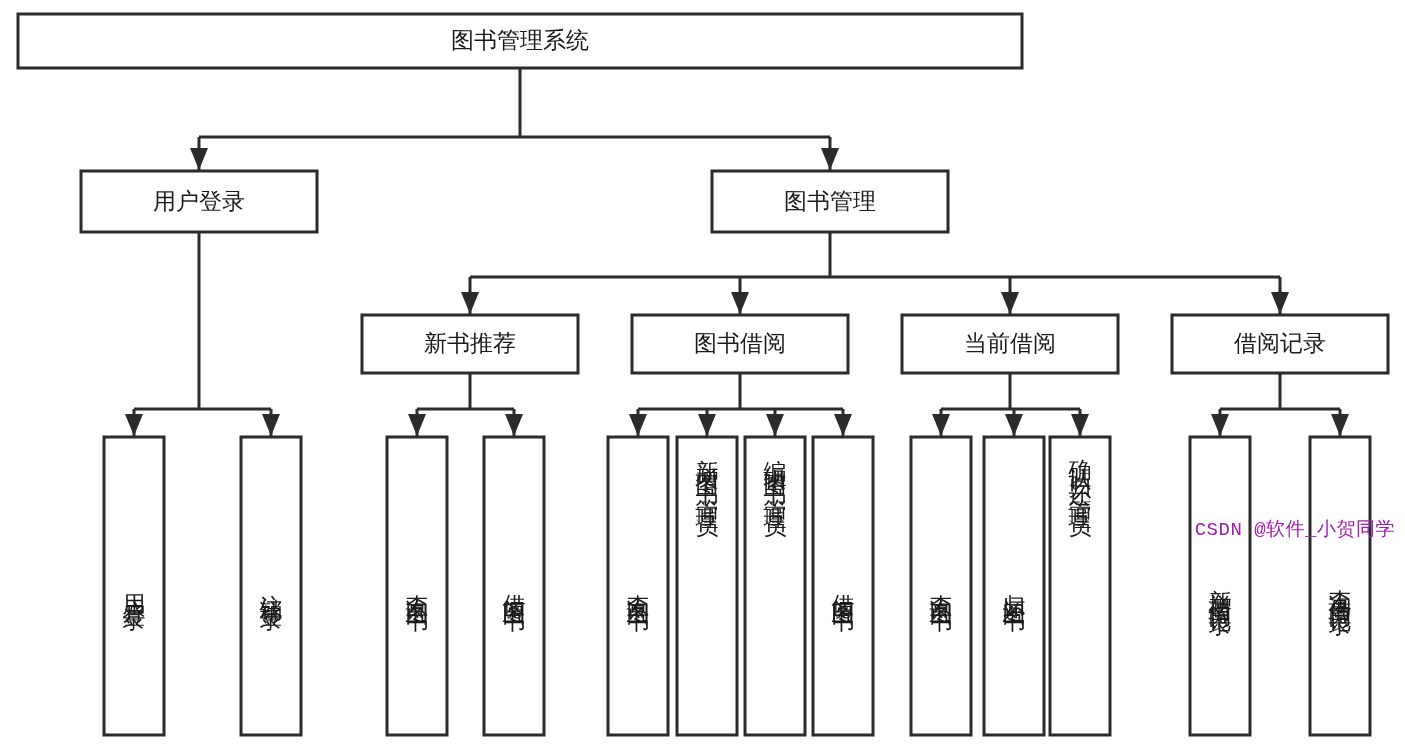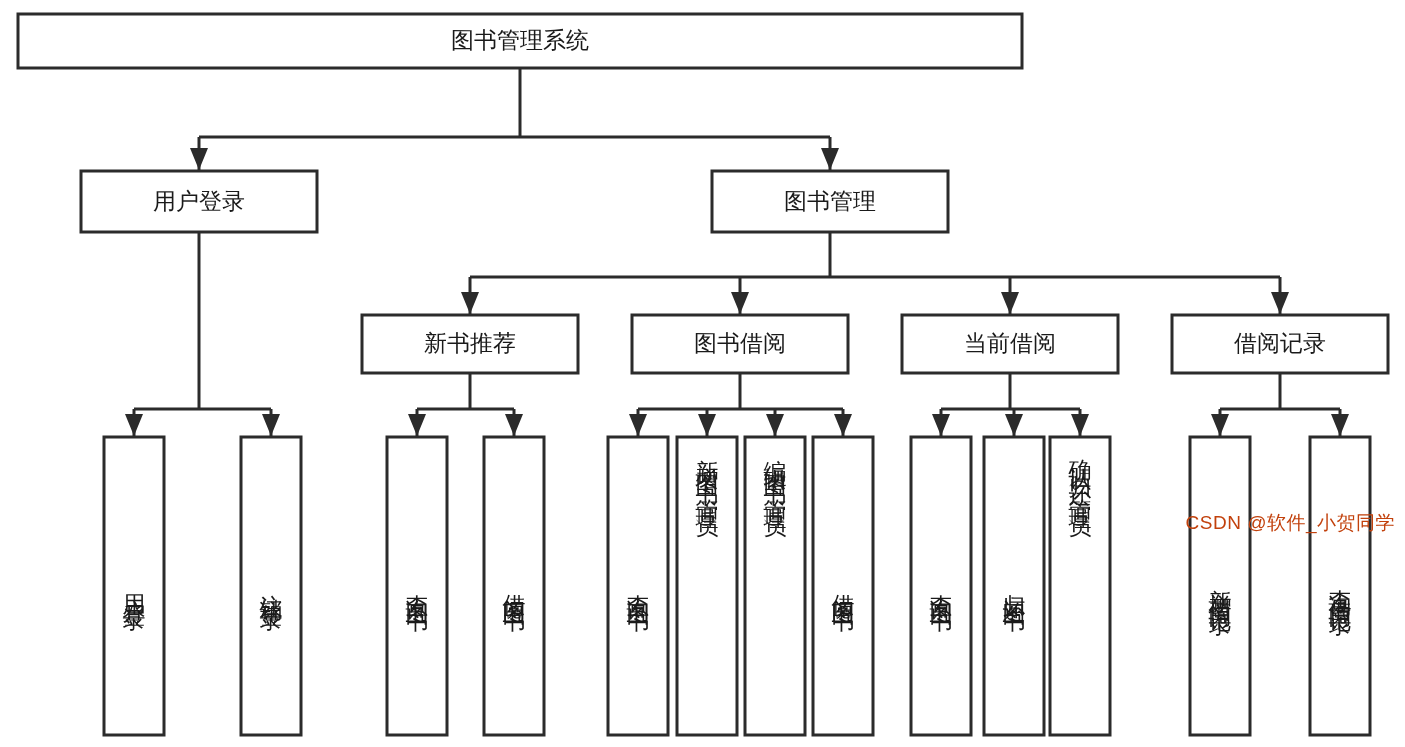--- a/index.html
+++ b/index.html
@@ -61,24 +61,24 @@
     font-family: "Liberation Sans", "DejaVu Sans", sans-serif;
     font-size: 23px;
     line-height: 1;
     letter-spacing: 5px;
     color: #1a1a1a;
     white-space: nowrap;
   }
   .watermark {
     position: absolute;
     right: 10px;
-    bottom: 12px;
-    font-family: Liberation Sans, sans-serif;
+    bottom: 6px;
+    font-family: Liberation Mono, monospace;
     font-size: 19px;
-    color: #c2410c;
+    color: #a21caf;
     letter-spacing: 0.5px;
     user-select: none;
     white-space: nowrap;
   }
 </style>
 </head>
 <body>
 
 <div id="diagram-root">
   <svg id="tree-svg" viewBox="0 0 1405 747">

